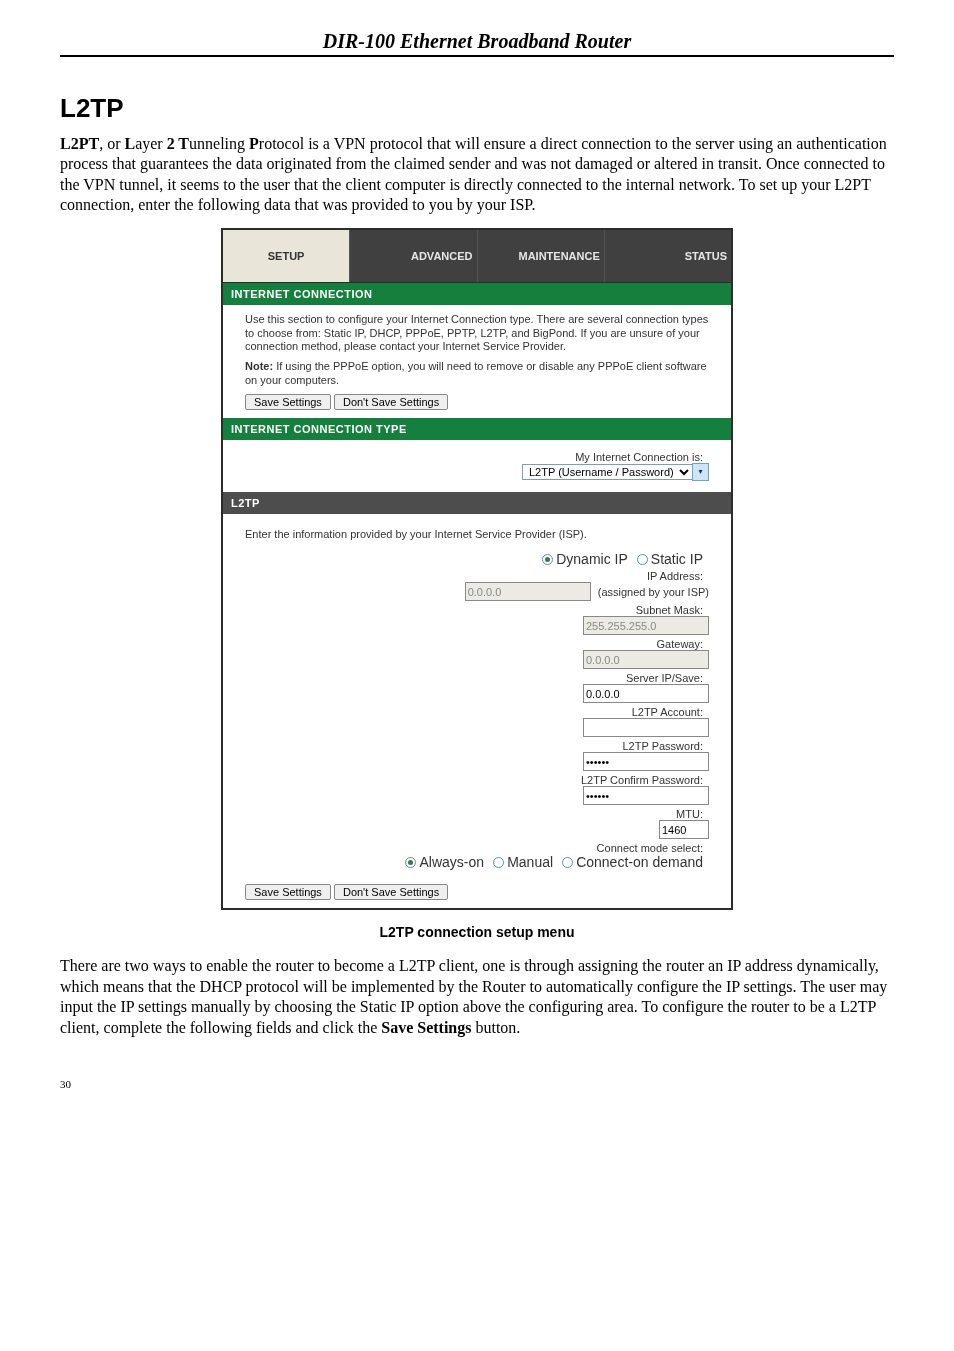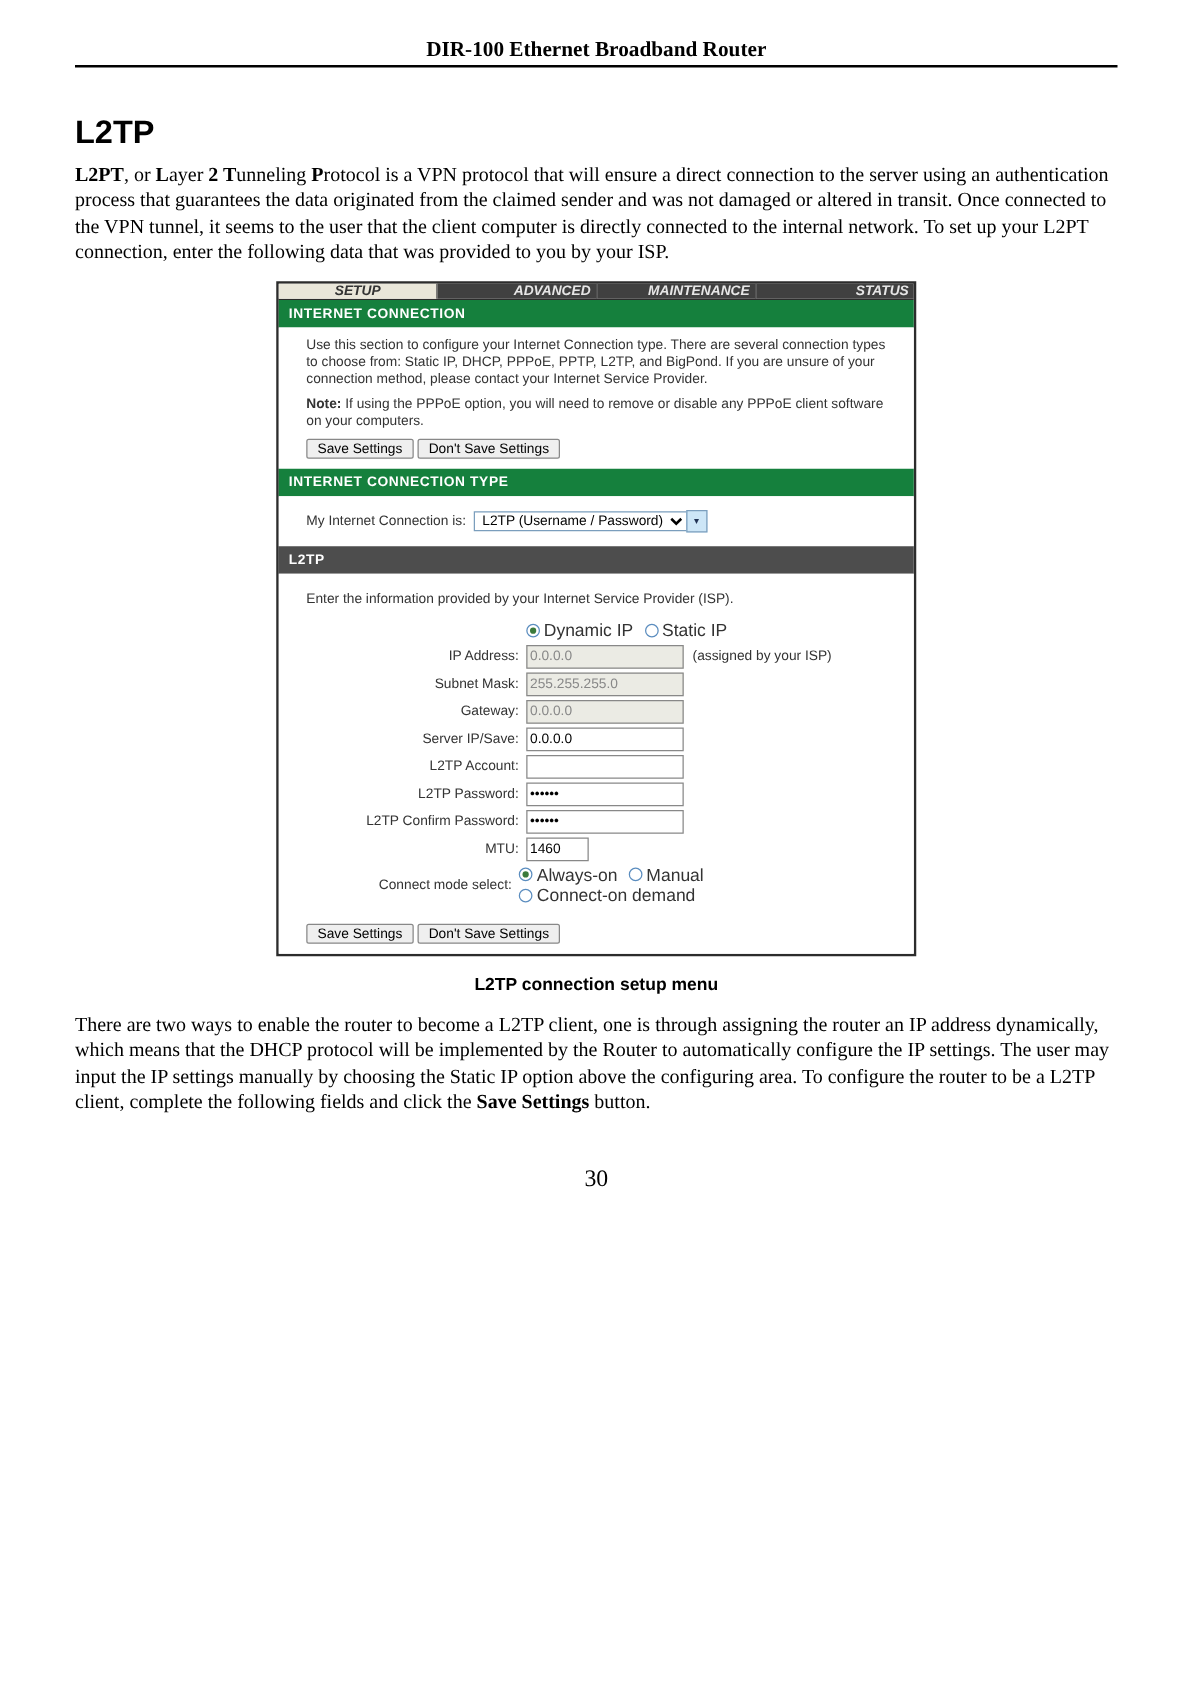--- a/index.html
+++ b/index.html
@@ -8,40 +8,40 @@
     color: #000;
     background: #fff;
     width: 954px;
     margin: 0 auto;
     padding: 30px 60px 60px 60px;
     box-sizing: border-box;
   }
   .header-title {
     text-align: center;
     font-weight: bold;
-    font-size: 17px;
+    font-style: italic;
+    font-size: 20px;
     border-bottom: 2px solid #000;
     padding-bottom: 2px;
     margin-bottom: 36px;
   }
   h1.section-h {
     font-family: Arial, Helvetica, sans-serif;
     font-size: 26px;
     font-weight: bold;
     margin: 16px 0 10px 0;
   }
   p.body-p {
     font-size: 16px;
     line-height: 1.28;
     margin: 8px 0 10px 0;
     text-align: left;
   }
   .footer-pg {
-    text-align: center;
-    font-size: 19px;
+    font-size: 11px;
     margin-top: 40px;
   }
   .screenshot-wrap {
     display: flex;
     justify-content: center;
     margin: 12px 0 14px 0;
   }
   .app {
     width: 508px;
     border: 2px solid #2c2c2c;
@@ -50,25 +50,24 @@
     color: #333;
     background: #fff;
   }
   .tabs {
     display: flex;
     border-bottom: 1px solid #2c2c2c;
   }
   .tab {
     flex: 1;
     text-align: center;
-    padding: 0 4px;
+    padding: 20px 4px;
     font-weight: bold;
     font-size: 11px;
     border-right: 1px solid #555;
-    font-style: italic;
   }
   .tab:last-child { border-right: none; }
   .tab-setup { background: #e9e6d9; color: #333; }
   .tab-dark { background: #404040; color: #e6e6e6; text-align: right; }
   .section-bar {
     background: #15803d;
     color: #fff;
     font-weight: bold;
     font-size: 11px;
     letter-spacing: 0.5px;
@@ -85,22 +84,23 @@
     font-size: 11px;
     padding: 1px 8px;
     border: 1px solid #888;
     background: #efefef;
     border-radius: 2px;
     cursor: pointer;
   }
   .btn-row { margin-top: 6px; }
   .form-row {
     display: flex;
-    align-items: center;
+    align-items: flex-end;
     margin: 3px 0;
+    flex-direction: column;
   }
   .form-label {
     width: 170px;
     text-align: right;
     padding-right: 6px;
     font-size: 11px;
   }
   .form-field input[type=text], .form-field input[type=password] {
     font-family: inherit;
     font-size: 11px;

